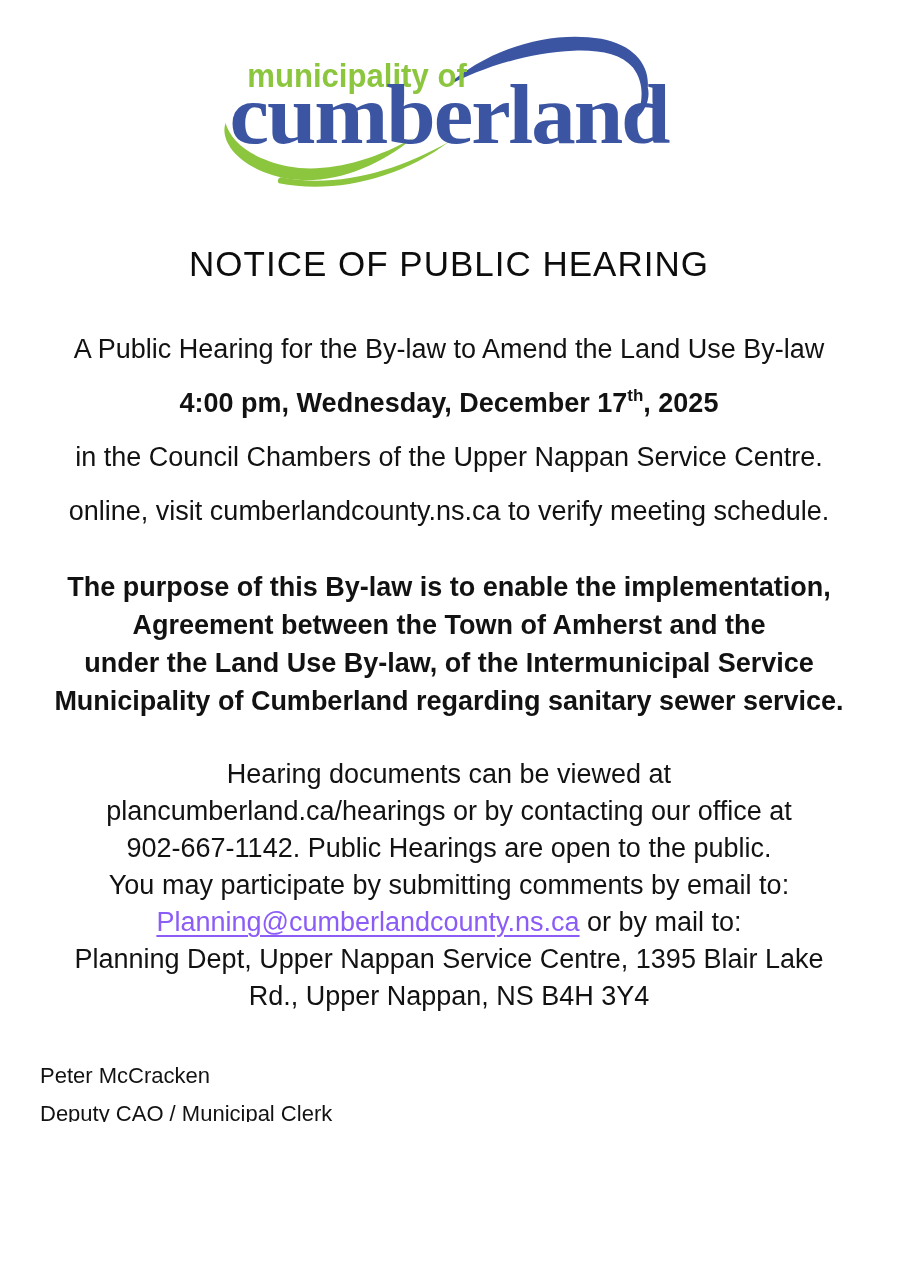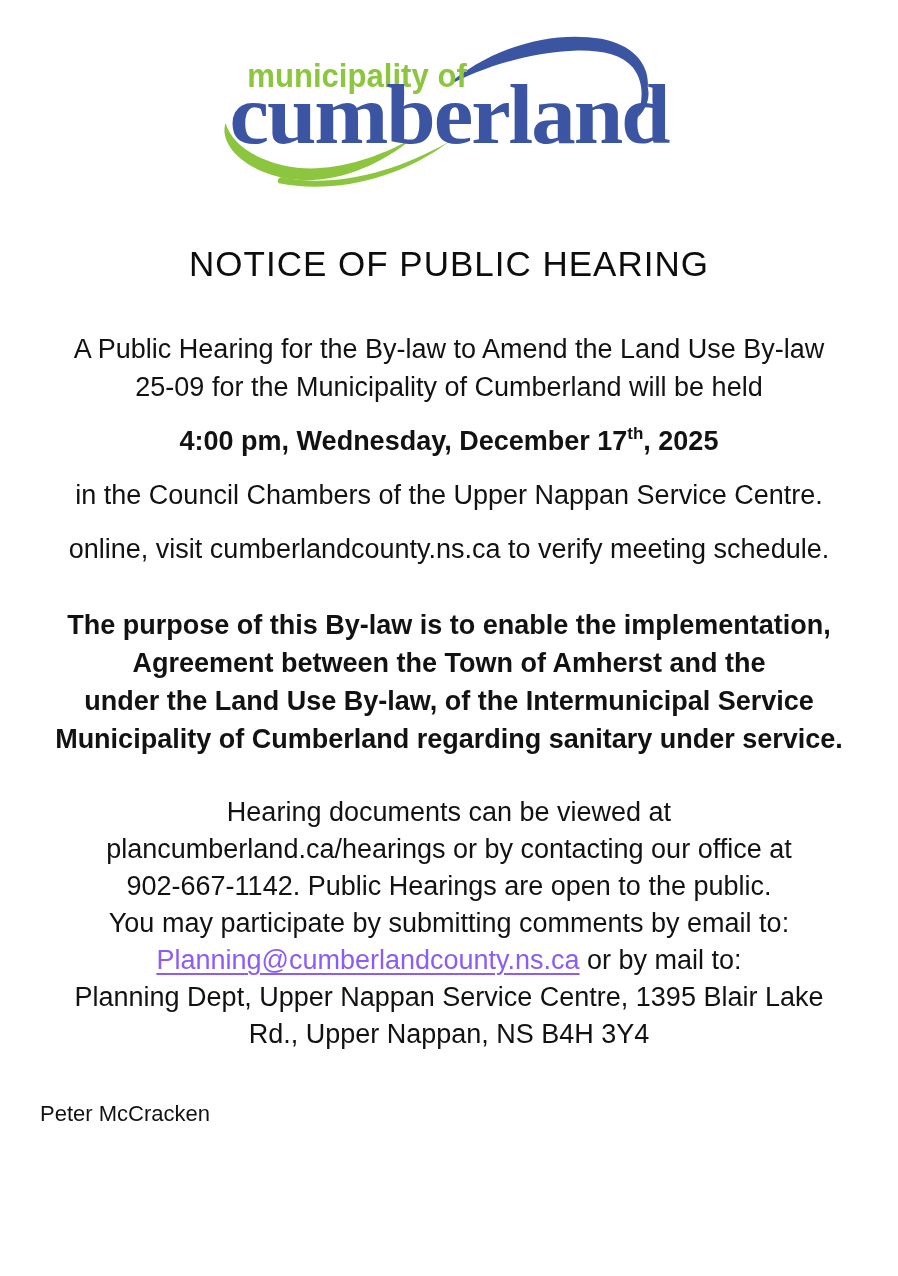--- a/index.html
+++ b/index.html
@@ -79,40 +79,39 @@
       <text class="logo-name" x="8" y="118" textLength="444" lengthAdjust="spacingAndGlyphs">cumberland</text>
     </svg>
   </div>
 
   <h1 class="doc-title">NOTICE OF PUBLIC HEARING</h1>
 
   <div class="body-text">
 
     <div class="para mt-intro">
       <div class="line">A Public Hearing for the By-law to Amend the Land Use By-law</div>
-      <div class="line">25-09 for the Municipality of Cumberland will be held</div>
     </div>
 
     <div class="para mt-small datetime-line">
       <span>4:00 pm, Wednesday, December 17</span><span class="ordinal">th</span><span>, 2025</span>
     </div>
 
     <div class="para mt-med">
       <div class="line">in the Council Chambers of the Upper Nappan Service Centre.</div>
     </div>
 
     <div class="para mt-med">
       <div class="line">online, visit cumberlandcounty.ns.ca to verify meeting schedule.</div>
     </div>
 
     <div class="para mt-section bold">
       <div class="line">The purpose of this By-law is to enable the implementation,</div>
       <div class="line">Agreement between the Town of Amherst and the</div>
       <div class="line">under the Land Use By-law, of the Intermunicipal Service</div>
-      <div class="line">Municipality of Cumberland regarding sanitary under service.</div>
+      <div class="line">Municipality of Cumberland regarding sanitary sewer service.</div>
     </div>
 
     <div class="para mt-part participation">
       <div class="line">Hearing documents can be viewed at</div>
       <div class="line">plancumberland.ca/hearings or by contacting our office at</div>
       <div class="line">902-667-1142. Public Hearings are open to the public.</div>
       <div class="line">You may participate by submitting comments by email to:</div>
       <div class="line">
         <span class="email-link">Planning@cumberlandcounty.ns.ca</span><span> or by mail to:</span>
       </div>

